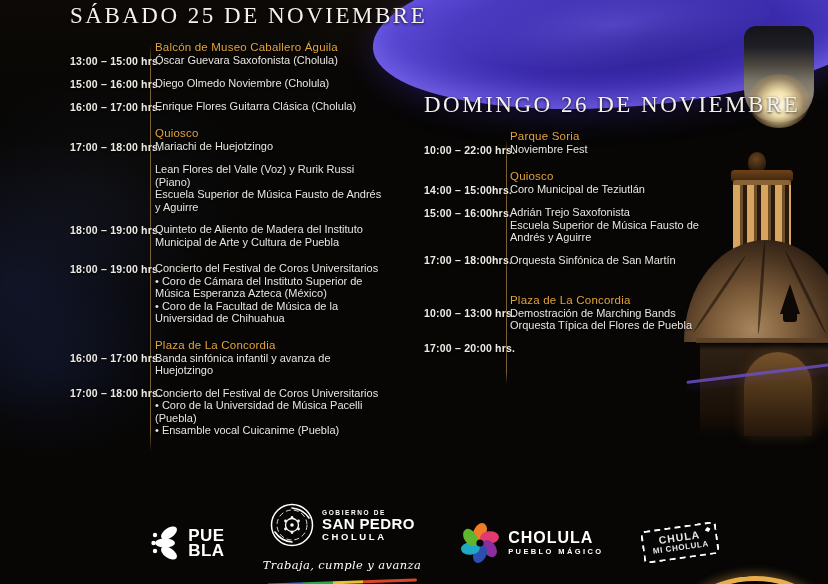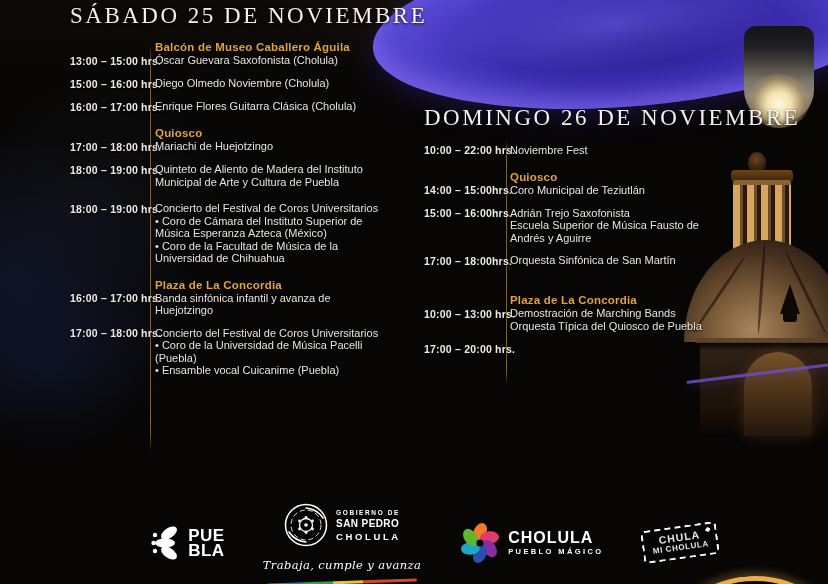--- a/index.html
+++ b/index.html
@@ -59,47 +59,47 @@
     transform:rotate(-7deg);border-radius:2px;box-shadow:0 4px 6px rgba(90,60,180,.35);}
   .gold-arc{position:absolute;left:662px;top:576px;width:172px;height:150px;border-radius:50%;
     border:5px solid transparent;border-top-color:#e8ae4d;transform:rotate(-5deg);
     box-shadow:0 -3px 10px rgba(232,174,77,.35);}
   
   .content{position:absolute;inset:0;z-index:2;}
   .day-title{font-family:"Liberation Serif","DejaVu Serif",serif;font-weight:400;
     font-size:23px;letter-spacing:2.5px;color:#f4f1ec;text-shadow:0 1px 3px rgba(0,0,0,.85);white-space:nowrap;}
   .col{position:absolute;}
   .col-left{left:70px;top:3px;width:352px;}
-  .col-right{left:424px;top:105px;width:360px;}
+  .col-right{left:424px;top:92px;width:360px;}
   .sched{margin-top:12px;}
   .section{margin-bottom:14px;}
   .section.mt-extra{margin-top:27px;}
   .row{display:grid;}
   .col-left .row{grid-template-columns:76px 9px 1fr;}
   .col-right .row{grid-template-columns:74px 12px 1fr;}
   .erow ~ .erow{margin-top:10px;}
   .time{font-size:10.5px;font-weight:700;letter-spacing:.2px;color:#eeebe5;
     text-align:right;line-height:12.5px;padding-top:.5px;text-shadow:0 1px 2px rgba(0,0,0,.9);white-space:nowrap;}
   .desc{font-size:11px;line-height:12.5px;color:#e8e5df;white-space:pre-wrap;
     text-shadow:0 1px 2px rgba(0,0,0,.9);}
-  .venue{font-size:11.5px;font-weight:700;color:#e2a33c;line-height:13px;letter-spacing:.2px;
+  .venue{font-size:11.5px;font-weight:400;color:#e2a33c;line-height:13px;letter-spacing:.2px;
     text-shadow:0 1px 2px rgba(0,0,0,.9);}
   .divider{position:absolute;width:1px;z-index:1;
     background:linear-gradient(180deg, rgba(198,156,82,0), rgba(198,156,82,.6) 5%, rgba(198,156,82,.6) 95%, rgba(198,156,82,0));}
   .divider-left{left:150px;top:44px;height:408px;}
   .divider-right{left:506px;top:140px;height:244px;}
   
   .footer{position:absolute;left:0;right:0;top:502px;z-index:2;
     display:flex;justify-content:center;align-items:center;gap:38px;padding-left:41px;}
   .logo{display:flex;align-items:center;gap:7px;color:#fff;}
   .pue-text{font-weight:900;font-size:17px;line-height:15px;letter-spacing:.5px;}
   .sp-wrap{display:flex;flex-direction:column;align-items:center;}
   .sp-top{display:flex;align-items:center;gap:7px;}
   .sp-small{font-size:6.5px;letter-spacing:1.6px;font-weight:700;}
-  .sp-big{font-size:10px;font-weight:800;line-height:15px;letter-spacing:.4px;}
+  .sp-big{font-size:15px;font-weight:800;line-height:15px;letter-spacing:.4px;text-align:right;}
   .sp-sub{font-size:9.5px;font-weight:700;letter-spacing:2.6px;line-height:11px;}
   .sp-script{font-family:"DejaVu Serif","Liberation Serif",serif;font-style:italic;
     font-size:11.5px;margin-top:3px;letter-spacing:.4px;}
   .sp-bar{width:150px;height:2.5px;margin-top:2px;transform:rotate(-2deg);border-radius:2px;
     background:linear-gradient(90deg,#2a7ad0 0 24%,#2aa84a 24% 44%,#e8c22a 44% 64%,#d8452a 64% 100%);}
   .cm-big{font-size:16px;font-weight:900;letter-spacing:1px;line-height:15px;}
   .cm-sub{font-size:7.5px;font-weight:700;letter-spacing:2.4px;margin-top:2px;}
   .stamp{transform:rotate(-8deg);border:2px dashed #fff;border-radius:4px;
     padding:4px 8px 5px 8px;text-align:center;background:rgba(5,5,5,.6);position:relative;}
   .stamp-l1{font-size:10.5px;font-weight:900;letter-spacing:1px;line-height:11px;}
@@ -168,20 +168,28 @@
               <div class="time"></div>
               <div></div>
             <div class="desc venue">Quiosco</div>
             </div>
           <div class="row erow">
             <div class="time">17:00 – 18:00 hrs.</div>
               <div></div>
             <div class="desc">Mariachi de Huejotzingo</div>
             </div>
           <div class="row erow">
+            <div class="time"></div>
+              <div></div>
+            <div class="desc">Lean Flores del Valle (Voz) y Rurik Russi
+(Piano)
+Escuela Superior de Música Fausto de Andrés
+y Aguirre</div>
+            </div>
+          <div class="row erow">
             <div class="time">18:00 – 19:00 hrs.</div>
               <div></div>
             <div class="desc">Quinteto de Aliento de Madera del Instituto
 Municipal de Arte y Cultura de Puebla</div>
             </div>
         </div>
         <div class="section">
           <div class="row erow">
             <div class="time">18:00 – 19:00 hrs.</div>
               <div></div>
@@ -216,20 +224,21 @@
       </div>
     </div>
 
     <div class="col col-right">
       <div class="day-title">DOMINGO 26 DE NOVIEMBRE</div>
       <div class="sched">
         <div class="section">
           <div class="row vrow">
               <div class="time"></div>
               <div></div>
+            <div class="desc venue">Parque Soria</div>
             </div>
           <div class="row erow">
             <div class="time">10:00 – 22:00 hrs.</div>
               <div></div>
             <div class="desc">Noviembre Fest</div>
             </div>
         </div>
         <div class="section">
           <div class="row vrow">
               <div class="time"></div>
@@ -257,21 +266,21 @@
         <div class="section mt-extra">
           <div class="row vrow">
               <div class="time"></div>
               <div></div>
             <div class="desc venue">Plaza de La Concordia</div>
             </div>
           <div class="row erow">
             <div class="time">10:00 – 13:00 hrs.</div>
               <div></div>
             <div class="desc">Demostración de Marching Bands
-Orquesta Típica del Quiosco de Puebla</div>
+Orquesta Típica del Flores de Puebla</div>
             </div>
           <div class="row erow">
             <div class="time">17:00 – 20:00 hrs.</div>
               <div></div>
             </div>
         </div>
       </div>
     </div>
 
     <div class="footer">

